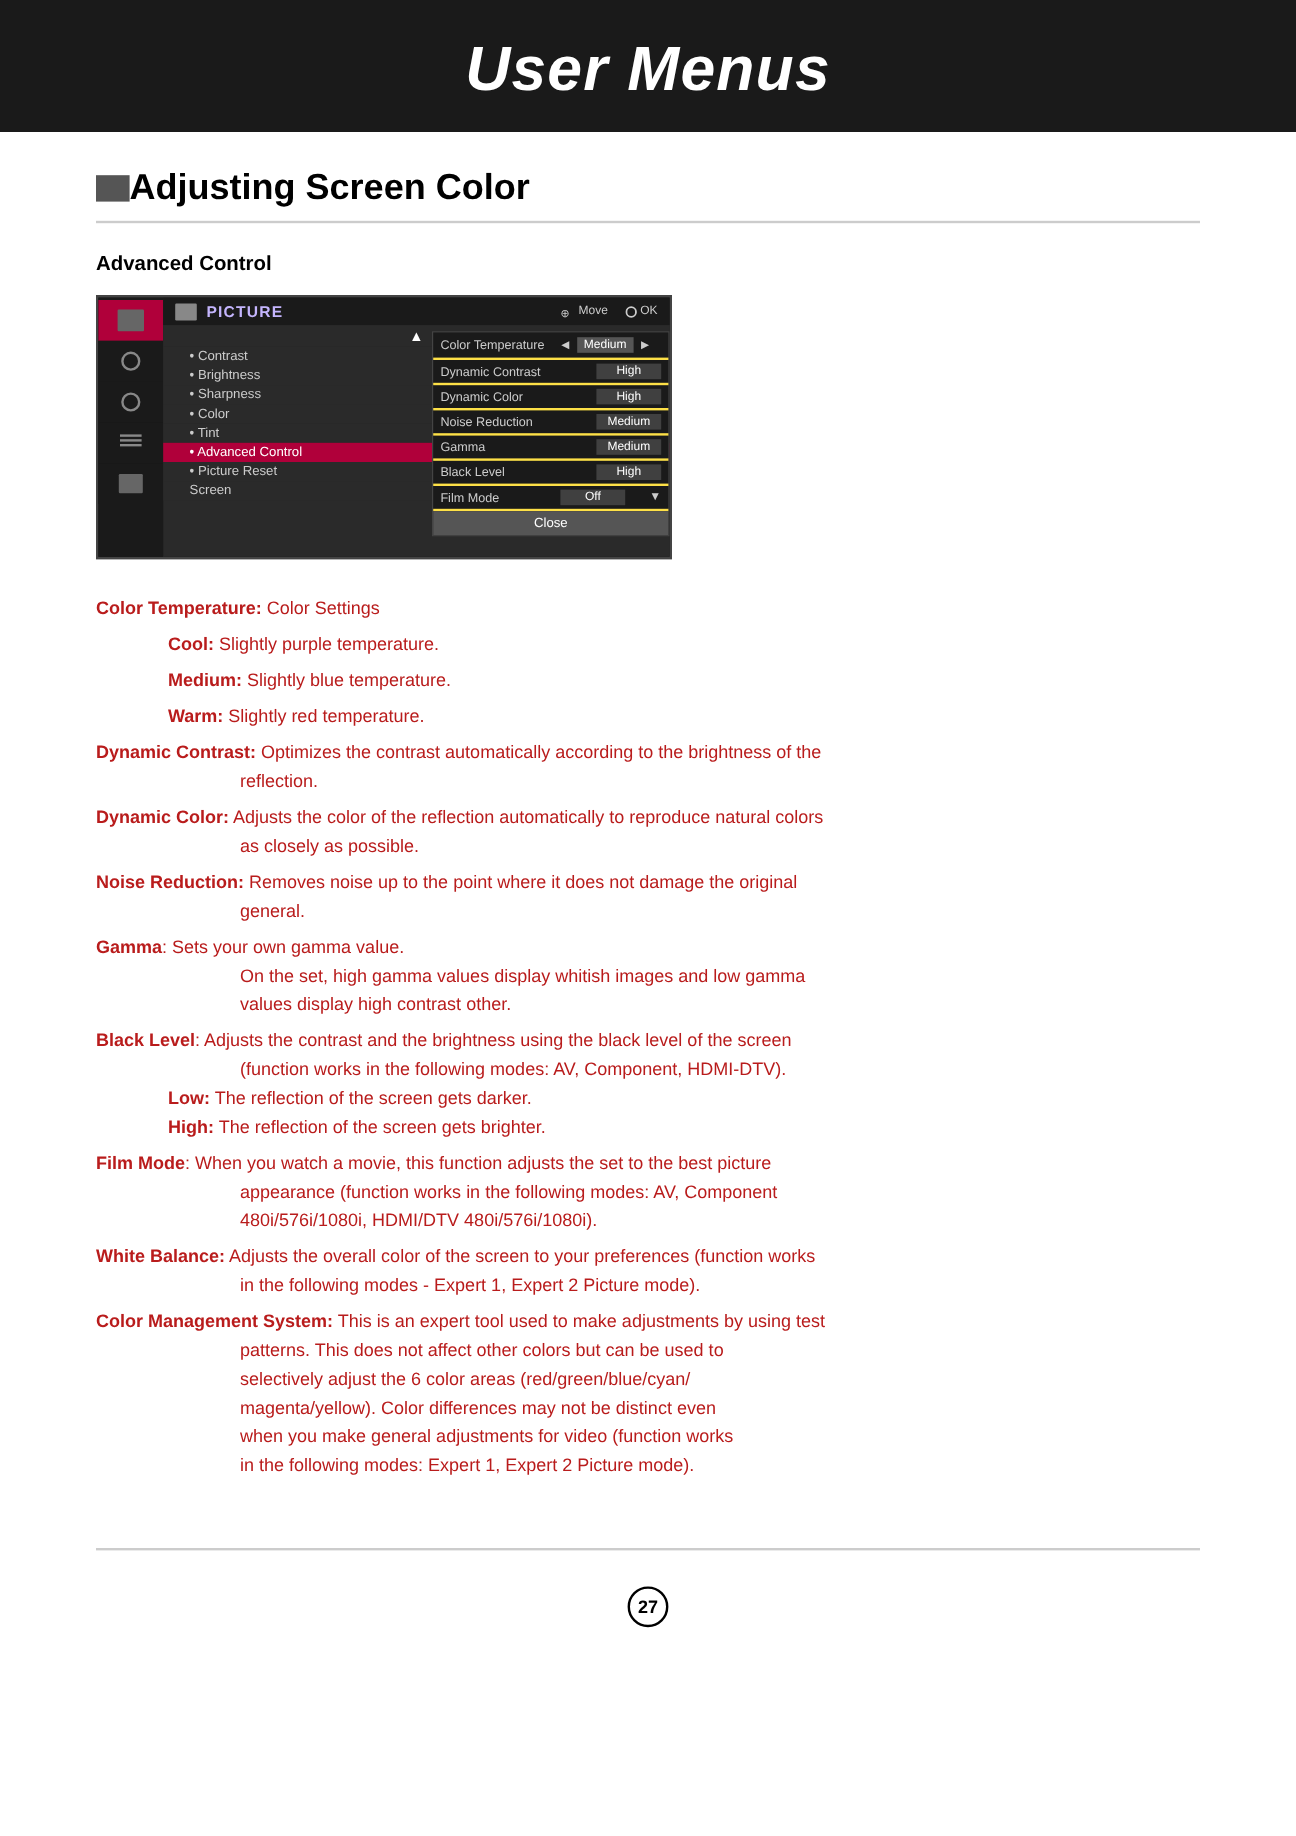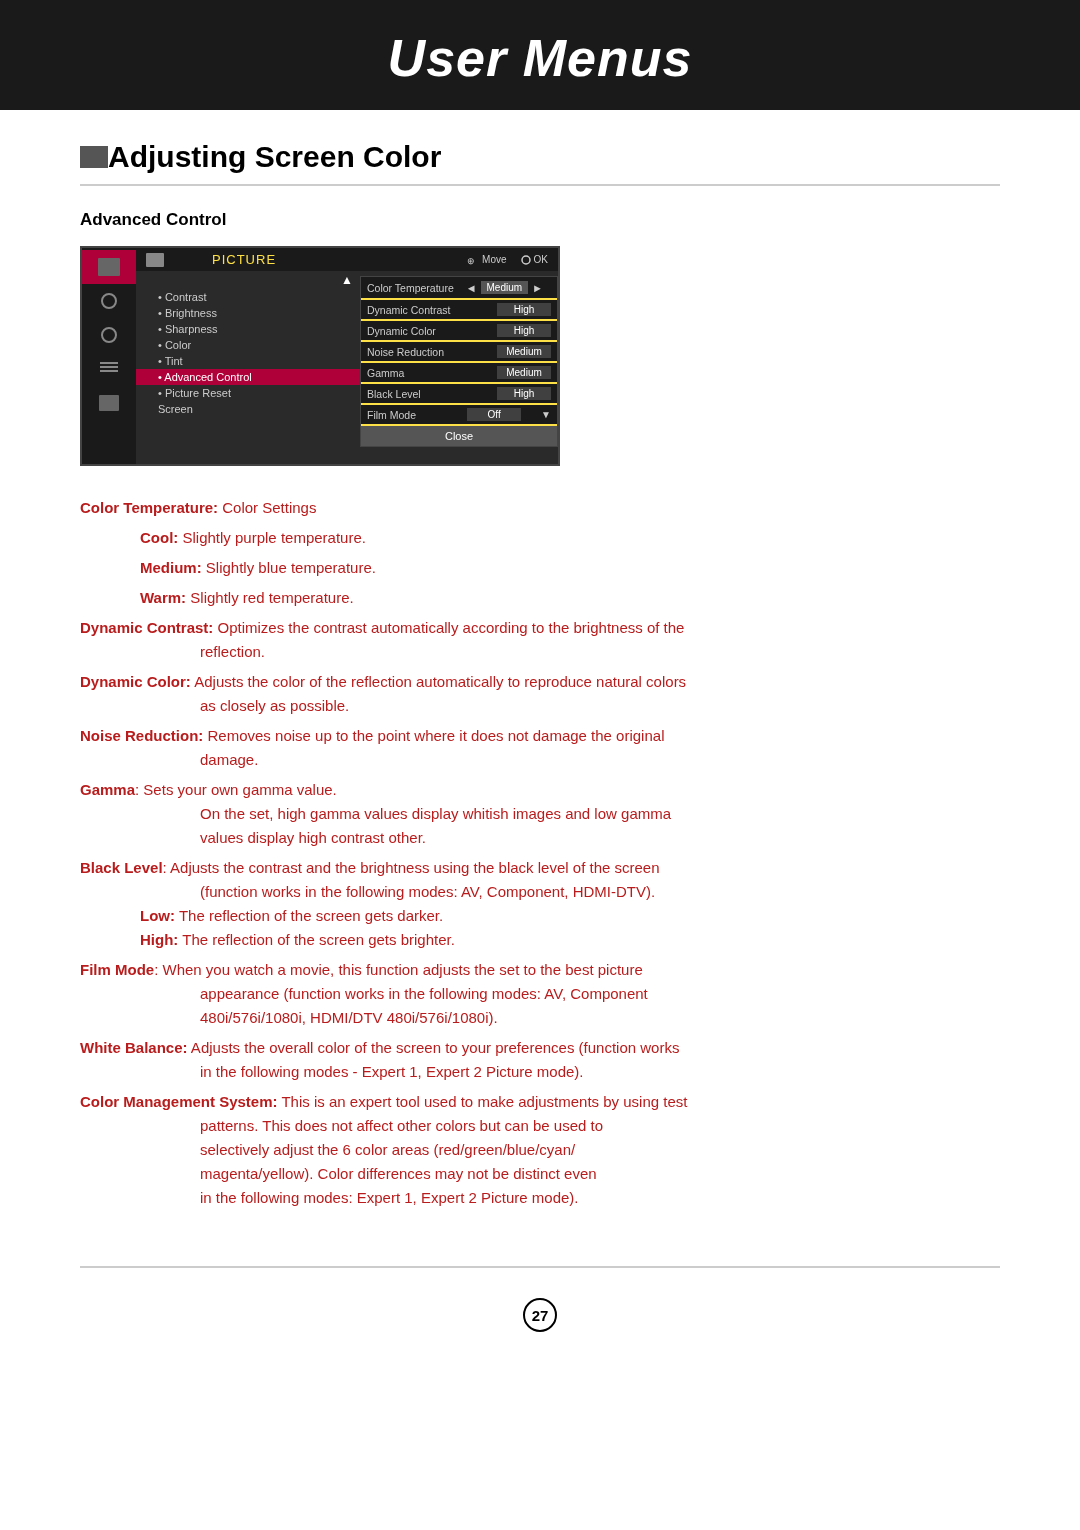--- a/index.html
+++ b/index.html
@@ -162,24 +162,23 @@
       gap: 8px;
     }
     .tv-panel-header-icon {
       width: 18px;
       height: 14px;
       background: #888;
       border-radius: 1px;
     }
     .tv-panel-header-title {
       font-size: 13px;
-      font-weight: normal;
+      font-weight: bold;
       letter-spacing: 1px;
-      color: #fde047;
-      margin-left: 40px;
+      color: #c4b5fd;
     }
     .tv-panel-header-right {
       display: flex;
       gap: 14px;
       font-size: 10px;
       color: #ccc;
       align-items: center;
     }
     .tv-panel-header-right span {
       display: flex;
@@ -521,21 +520,21 @@
       <span class="indent-2">reflection.</span>
     </p>
 
     <p>
       <span class="bold-label">Dynamic Color:</span> Adjusts the color of the reflection automatically to reproduce natural colors
       <span class="indent-2">as closely as possible.</span>
     </p>
 
     <p>
       <span class="bold-label">Noise Reduction:</span> Removes noise up to the point where it does not damage the original
-      <span class="indent-2">damage.</span>
+      <span class="indent-2">general.</span>
     </p>
 
     <p>
       <span class="bold-label">Gamma</span>: Sets your own gamma value.<br>
       <span class="indent-2">On the set, high gamma values display whitish images and low gamma</span>
       <span class="indent-2">values display high contrast other.</span>
     </p>
 
     <p>
       <span class="bold-label">Black Level</span>: Adjusts the contrast and the brightness using the black level of the screen
@@ -553,20 +552,21 @@
     <p>
       <span class="bold-label">White Balance:</span> Adjusts the overall color of the screen to your preferences (function works
       <span class="indent-2">in the following modes - Expert 1, Expert 2 Picture mode).</span>
     </p>
 
     <p>
       <span class="bold-label">Color Management System:</span> This is an expert tool used to make adjustments by using test
       <span class="indent-2">patterns. This does not affect other colors but can be used to</span>
       <span class="indent-2">selectively adjust the 6 color areas (red/green/blue/cyan/</span>
       <span class="indent-2">magenta/yellow). Color differences may not be distinct even</span>
+      <span class="indent-2">when you make general adjustments for video (function works</span>
       <span class="indent-2">in the following modes: Expert 1, Expert 2 Picture mode).</span>
     </p>
 
   </div>
 
 </div>
 
 <hr class="bottom-divider">
 
 <div class="page-number-area">

